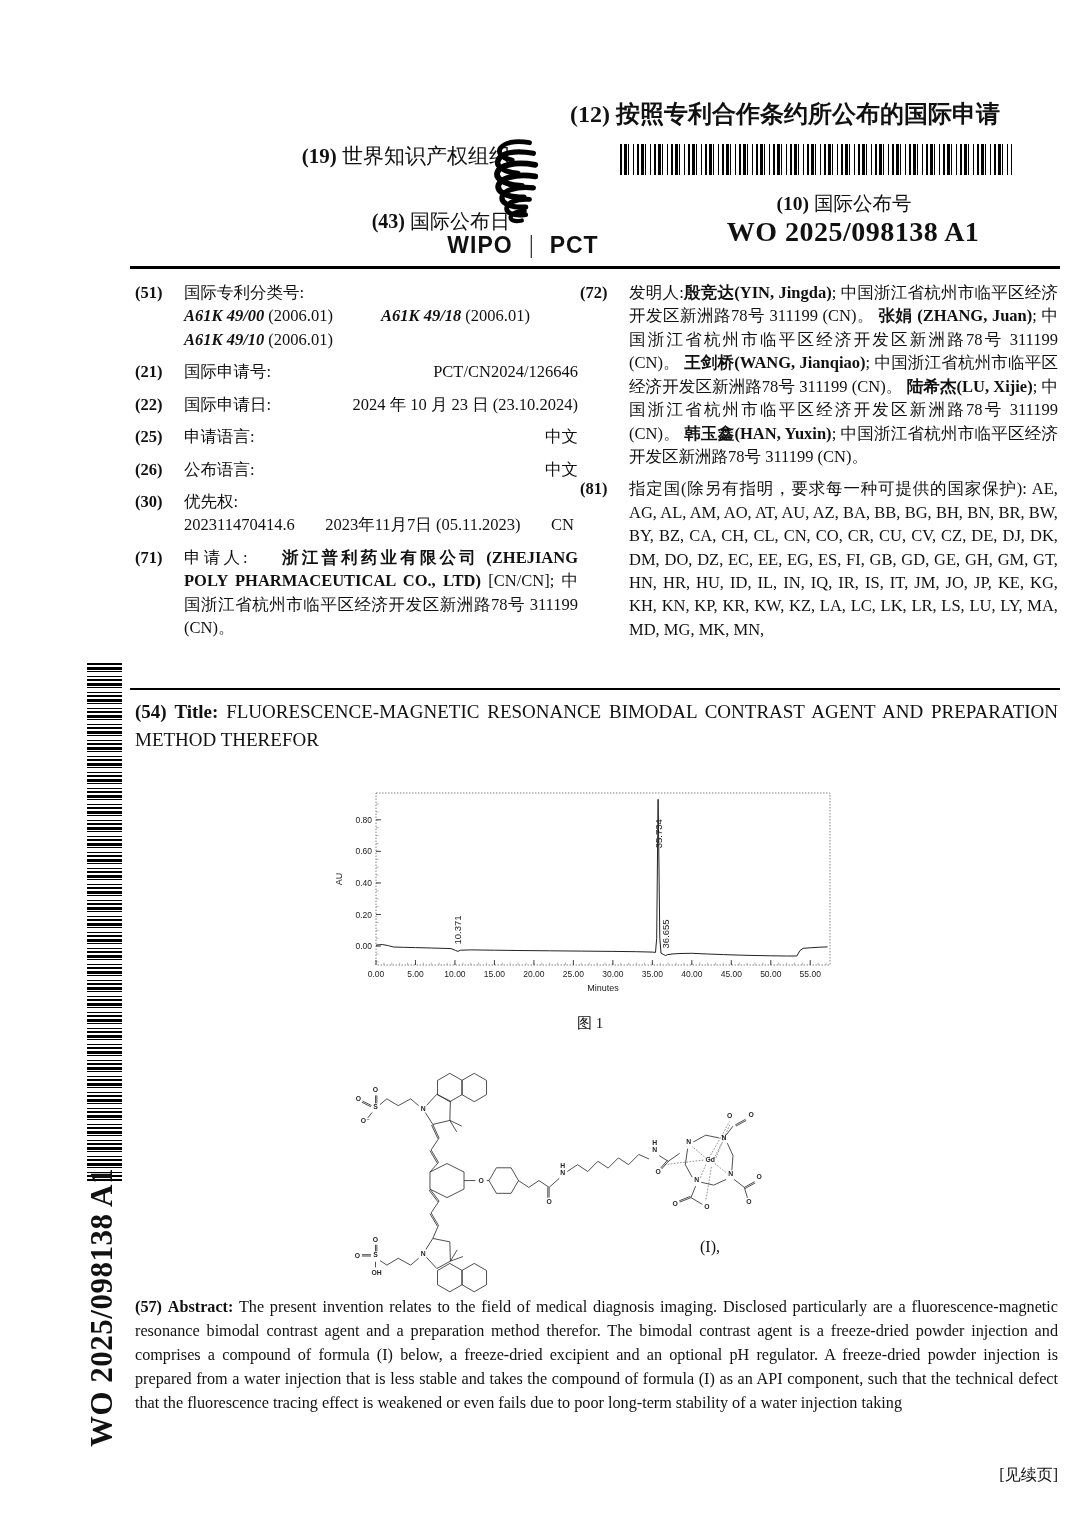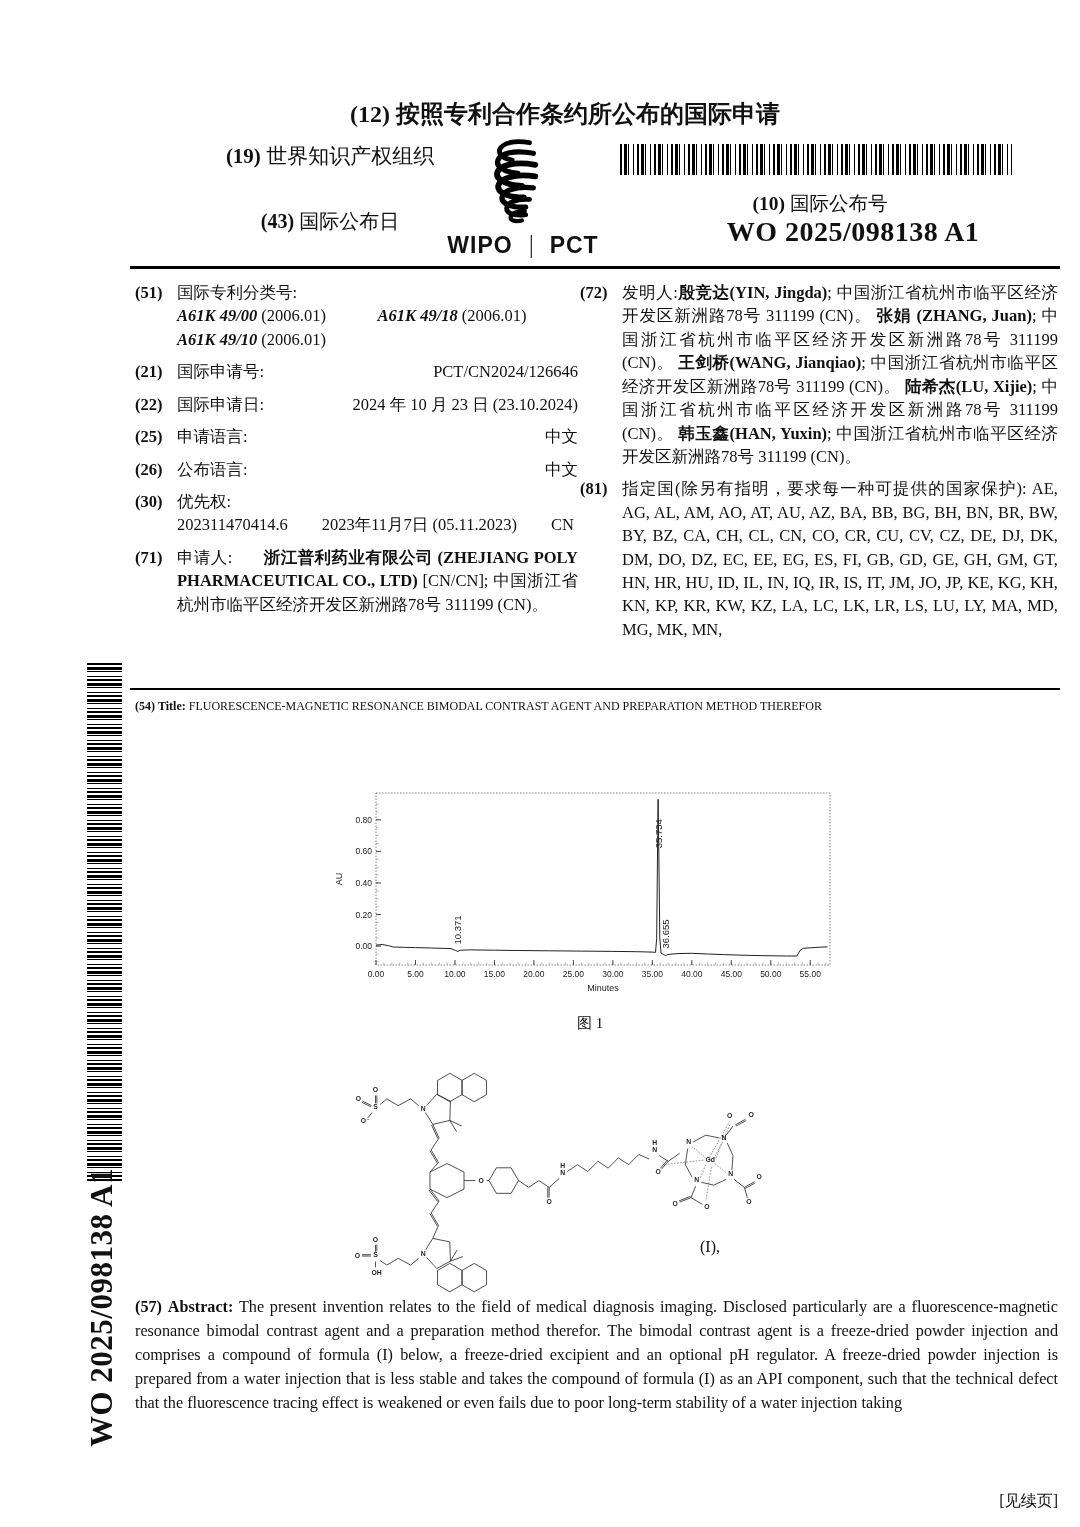--- a/index.html
+++ b/index.html
@@ -1,59 +1,59 @@
 <!DOCTYPE html>
 <html><head>
 <meta charset="utf-8">
 <style>
   html,body{margin:0;padding:0;background:#e8e8e8;}
   #page{position:relative;width:1080px;height:1527px;background:#ffffff;margin:0 auto;
         font-family:"Liberation Serif","DejaVu Serif",serif;color:#111;overflow:hidden;}
   .abs{position:absolute;}
   .b{font-weight:700;}
-  .ctr{text-align:center;}
+  .ctr{text-align:right;}
   .jus{text-align:justify;}
   .num{font-weight:700;}
   
   #doc-type{left:130px;top:98px;width:870px;font-size:24px;font-weight:700;}
   #org-block{left:150px;top:142px;width:360px;font-size:21px;}
   #org-bureau{letter-spacing:18px;font-size:19px;margin-top:6px;padding-left:18px;}
   #pubdate-block{left:150px;top:208px;width:360px;font-size:20px;}
   #pubdate-value{font-weight:700;font-size:17.5px;margin-top:5px;}
   #wipo-logo{left:468px;top:136px;width:100px;height:96px;}
   #wipo-pct{left:448px;top:232px;width:150px;font-family:"Liberation Sans","DejaVu Sans",sans-serif;
             font-weight:700;font-size:23px;letter-spacing:1px;display:flex;justify-content:center;gap:15px;}
   #wipo-pct .sep{font-weight:400;transform:scaleX(.6);}
   #top-barcode{left:620px;top:144px;width:392px;height:31px;
     background:repeating-linear-gradient(90deg,#000 0 2px,#fff 2px 4px,#000 4px 7px,#fff 7px 8px,#000 8px 9px,#fff 9px 13px,#000 13px 14px,#fff 14px 17px);}
-  #pubno-label{left:660px;top:190px;width:320px;font-size:19.5px;text-align:center;}
+  #pubno-label{left:684px;top:190px;width:320px;font-size:19.5px;text-align:center;}
   #pubno-value{left:668px;top:216px;width:370px;font-size:28px;font-weight:700;text-align:center;letter-spacing:.5px;}
   .rule1{left:130px;top:266px;width:930px;height:3px;background:#000;}
   .rule2{left:130px;top:688px;width:930px;height:2px;background:#000;}
   
   #col-left{left:135px;top:281px;width:443px;font-size:16.5px;line-height:1.42;}
   #col-right{left:580px;top:281px;width:478px;font-size:16.5px;line-height:1.42;}
-  .field{display:grid;grid-template-columns:40px 1fr;column-gap:2px;margin-bottom:9px;}
+  .field{display:grid;grid-template-columns:40px 1fr;column-gap:9px;margin-bottom:9px;}
   .field .body{min-width:0;}
   .kv{display:flex;justify-content:space-between;}
   .ipc-list{display:flex;flex-wrap:wrap;}
   .ipc-list span.entry{width:50%;white-space:nowrap;}
   .prio-line{display:flex;justify-content:space-between;padding-right:4px;}
   
-  #title-en{left:135px;top:698px;width:923px;font-size:12px;line-height:1.45;}
+  #title-en{left:135px;top:698px;width:923px;font-size:19px;line-height:1.45;}
   #title-zh{left:135px;top:750px;width:923px;font-size:17px;}
   
   #chart-wrap{left:330px;top:783px;width:520px;height:232px;}
   #fig-caption{left:330px;top:1014px;width:520px;text-align:center;font-size:15px;}
   
   #structure{left:330px;top:1058px;width:436px;height:244px;}
   #formula-label{left:700px;top:1238px;font-size:16px;}
   
   #abstract{left:135px;top:1296px;width:923px;font-size:16.2px;line-height:1.48;}
-  #continued{left:758px;top:1465px;width:300px;text-align:right;font-size:16px;margin-top:26px;}
+  #continued{left:758px;top:1465px;width:300px;text-align:right;font-size:16px;}
   
   #side-barcode{left:87px;top:663px;width:35px;height:518px;
     background:repeating-linear-gradient(180deg,#000 0 2px,#fff 2px 4px,#000 4px 7px,#fff 7px 8px,#000 8px 9px,#fff 9px 13px,#000 13px 14px,#fff 14px 16px);}
   #side-pubno{left:84px;top:1447px;width:270px;font-size:31px;font-weight:700;letter-spacing:.5px;
     transform:rotate(-90deg);transform-origin:left top;white-space:nowrap;}
   svg text{font-family:"Liberation Sans","DejaVu Sans",sans-serif;fill:#222;}
 </style>
 </head>
 <body>
 

